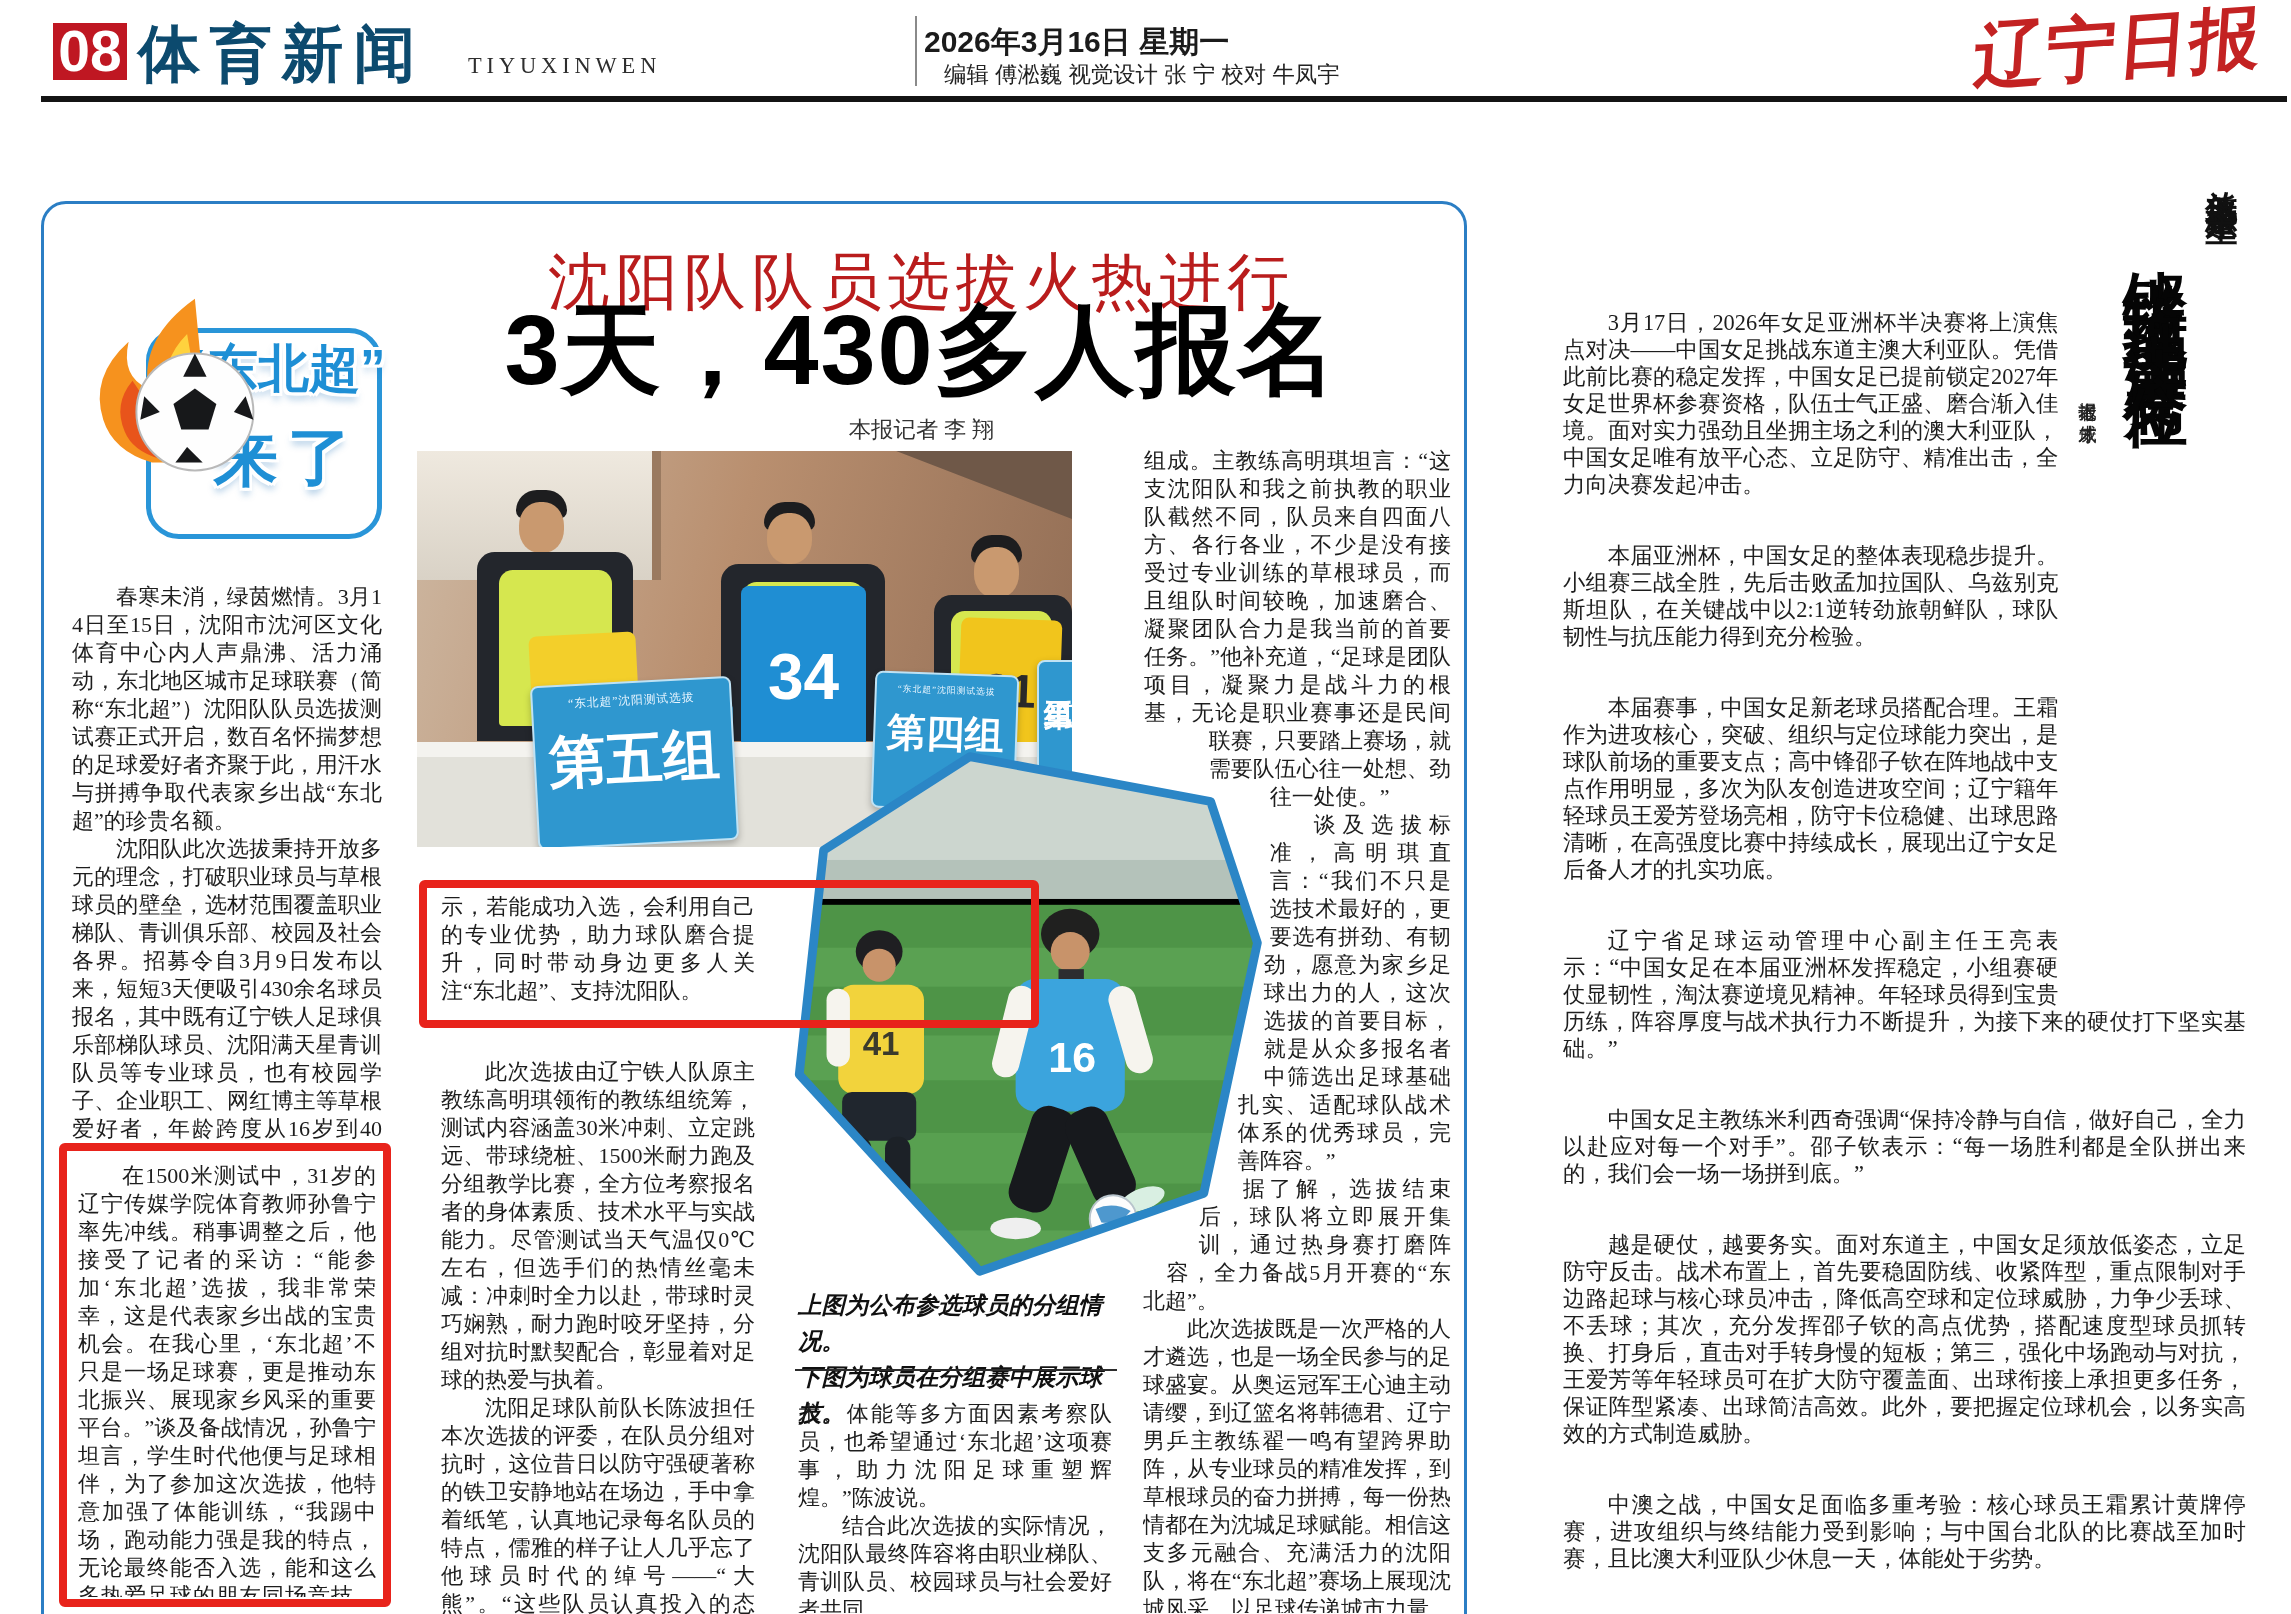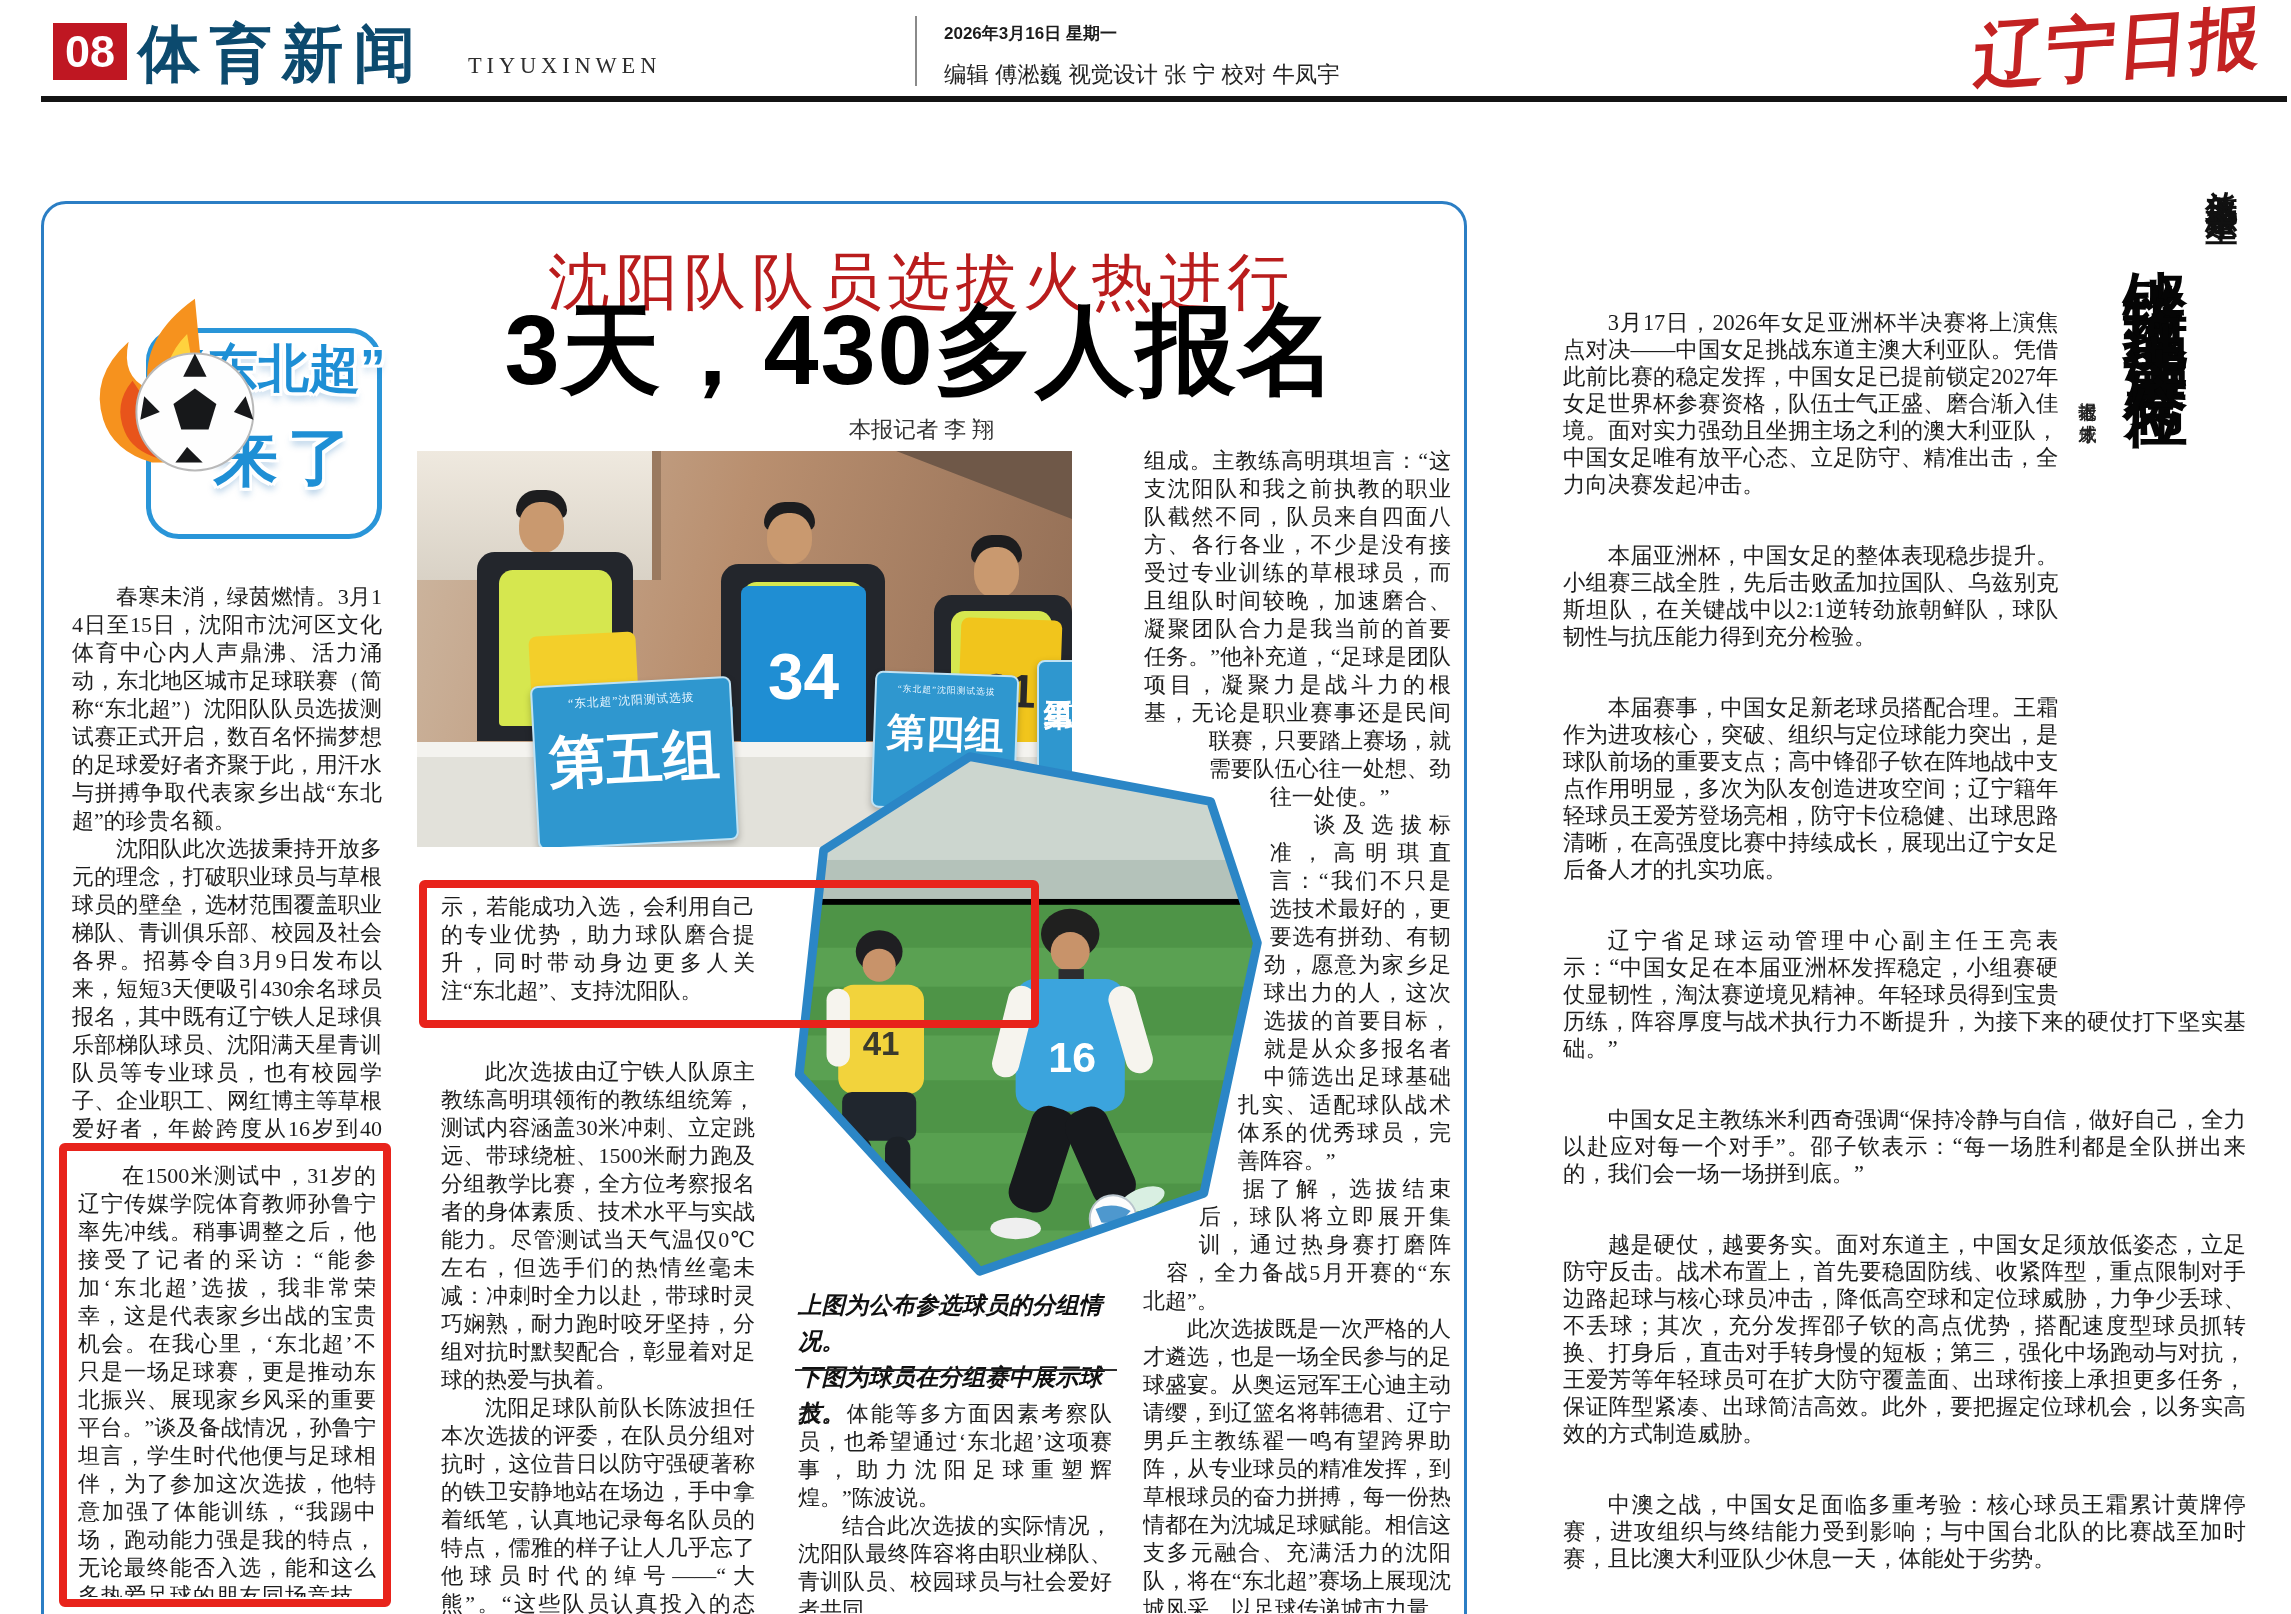--- a/index.html
+++ b/index.html
@@ -7,25 +7,25 @@
   .page {
     position:relative; width:2292px; height:1614px; background:#ffffff;
     overflow:hidden; font-family:"Liberation Serif","DejaVu Serif",serif;
     color:#1b1b1b;
   }
   .abs { position:absolute; }
   .sans { font-family:"Liberation Sans","DejaVu Sans",sans-serif; }
 
   
   .pagenum { left:53px; top:23.4px; width:74px; height:57px; background:#bf1722;
-    color:#fff; font-size:45px; font-weight:900; text-align:center; line-height:57px; }
+    color:#fff; font-size:57px; font-weight:900; text-align:center; line-height:57px; }
   .section-title { left:138px; top:11.7px; font-size:62px; font-weight:900; letter-spacing:9.8px; color:#0c4a6e; }
   .section-pinyin { left:468px; top:53px; font-size:22.4px; letter-spacing:4.9px; color:#2e2e2e; }
   .head-divider { left:915px; top:15.6px; width:2px; height:70px; background:#8a8a8a; }
-  .date-line { left:944px; top:21.5px; font-size:17px; font-weight:700; }
+  .date-line { left:924px; top:21.5px; font-size:30px; font-weight:700; }
   .staff-line { left:944px; top:59px; font-size:22.4px; color:#222; }
   .masthead { left:1974px; top:0px; width:312px; height:94px; font-size:70px; font-weight:900;
     color:#c32222; transform:rotate(-4deg) skewX(-8deg); letter-spacing:2px; line-height:94px; }
   .top-rule { left:41px; top:96px; width:2246px; height:5.9px; background:#141414; }
 
   
   .art-box { left:41px; top:201px; width:1426px; height:1482px;
     border:3.9px solid #2b7ec4; border-radius:25px; }
 
   .kicker { left:390px; top:240px; width:1063px; text-align:center;

